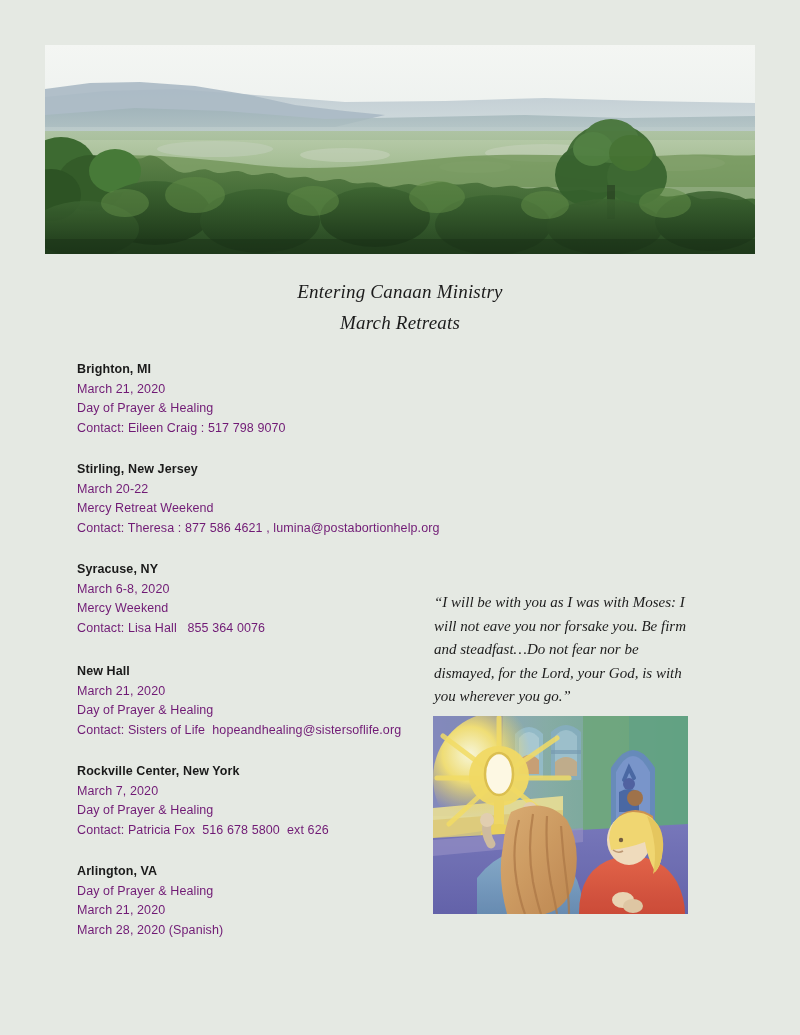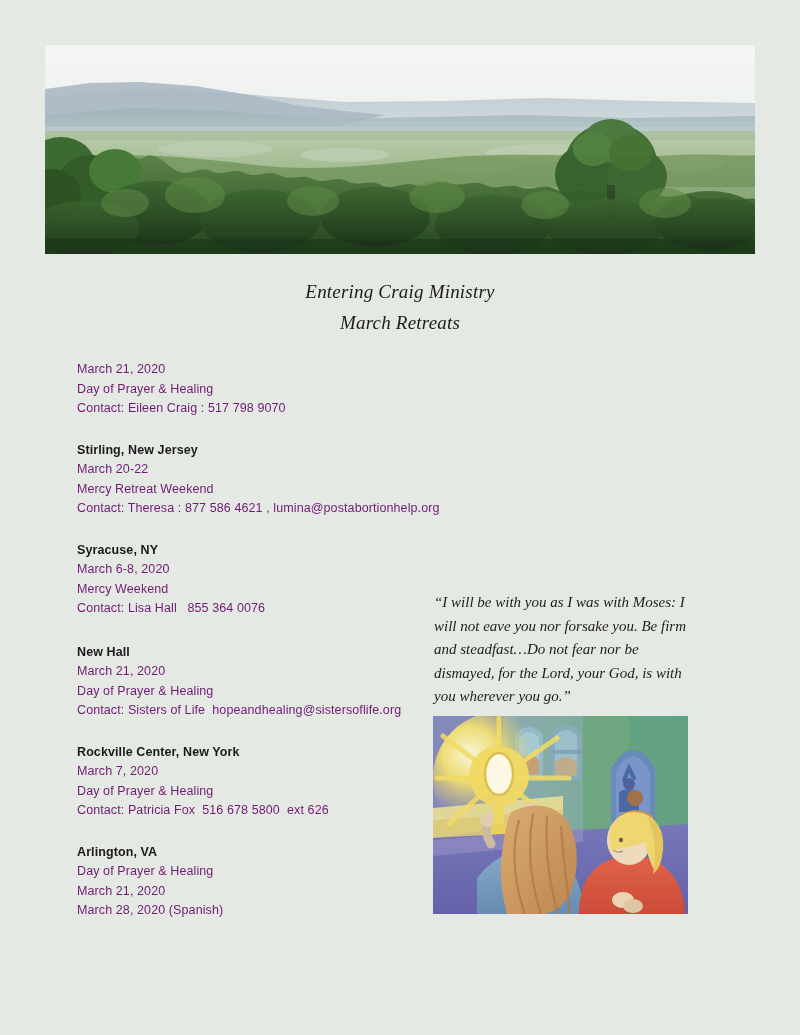--- a/index.html
+++ b/index.html
@@ -204,27 +204,28 @@
         <ellipse cx="500" cy="160" rx="24" ry="14"></ellipse>
         <ellipse cx="620" cy="158" rx="26" ry="15"></ellipse>
         <ellipse cx="80" cy="158" rx="24" ry="14"></ellipse>
       </g>
 
       <rect x="0" y="194" width="710" height="15" fill="#1b3318" opacity="0.55"></rect>
     </svg>
   </div>
 
   <div class="doc-title-block">
-    <div class="doc-title-line">Entering Craig Ministry</div>
+    <div class="doc-title-line">Entering Canaan Ministry</div>
     <div class="doc-title-line">March Retreats</div>
   </div>
 
   <div class="listings">
 
     <div class="listing">
+      <div class="listing-city">Brighton, MI</div>
       <div class="listing-line">March 21, 2020</div>
       <div class="listing-line">Day of Prayer &amp; Healing</div>
       <div class="listing-line">Contact: Eileen Craig : 517 798 9070</div>
     </div>
 
     <div class="listing">
       <div class="listing-city">Stirling, New Jersey</div>
       <div class="listing-line">March 20-22</div>
       <div class="listing-line">Mercy Retreat Weekend</div>
       <div class="listing-line">Contact: Theresa : 877 586 4621 , lumina@postabortionhelp.org</div>

